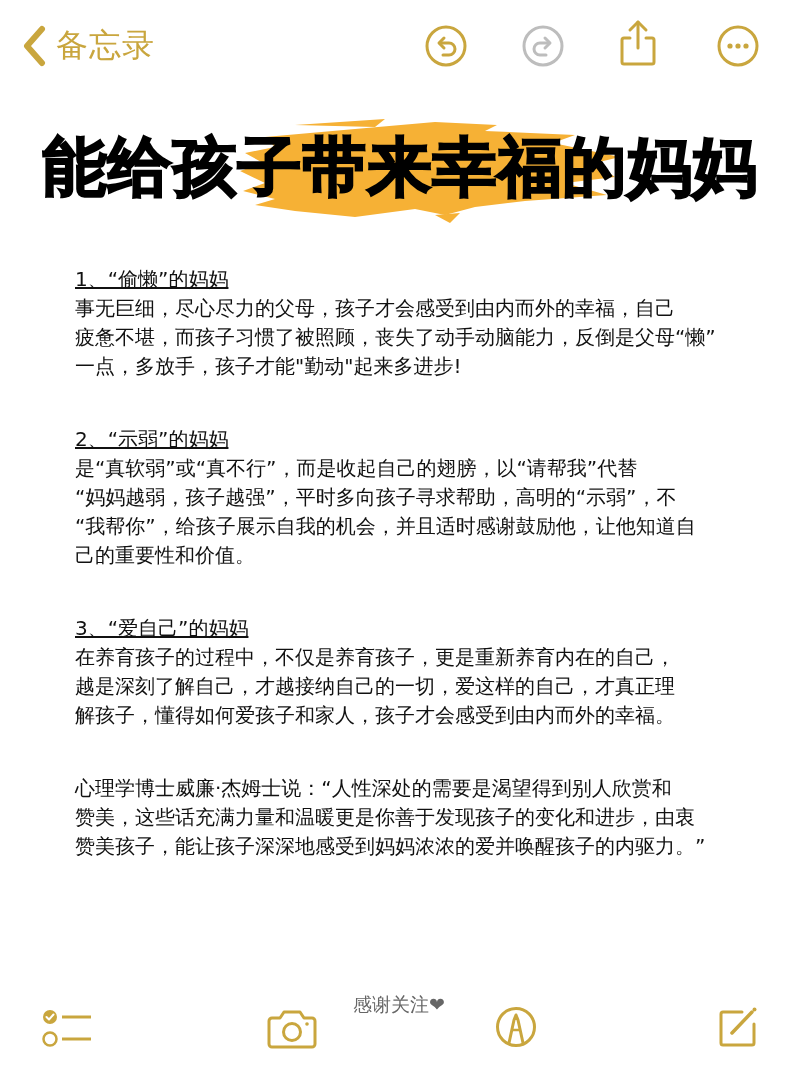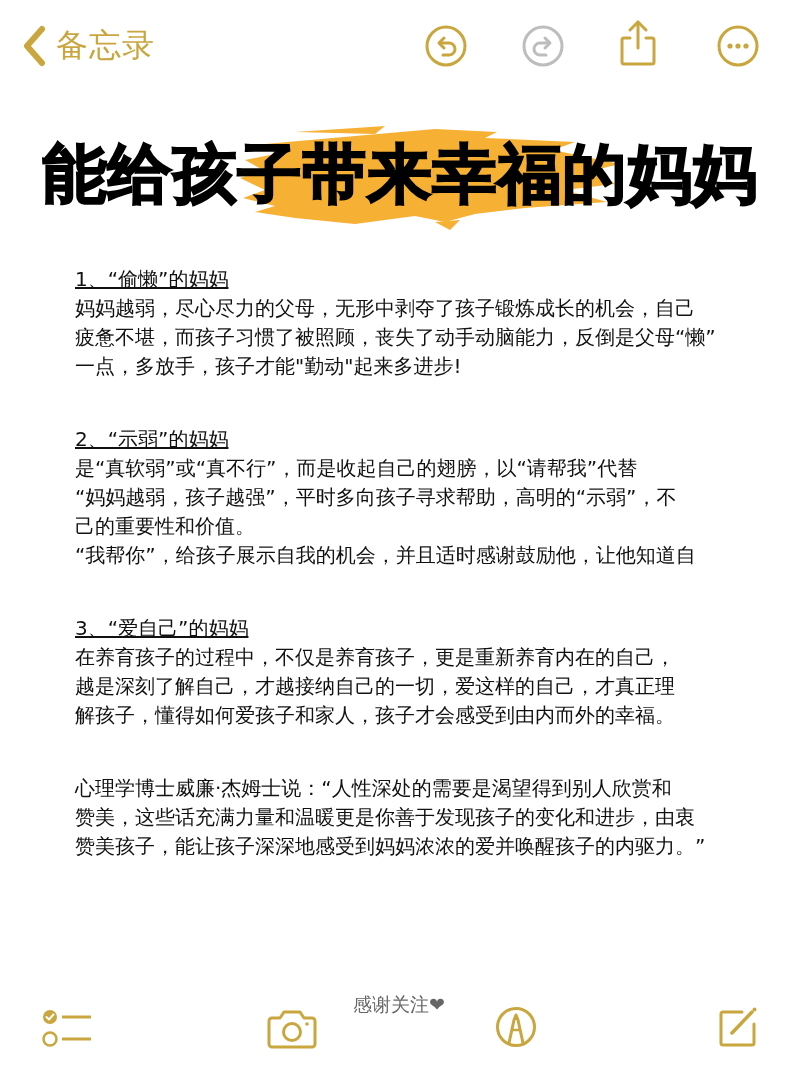--- a/index.html
+++ b/index.html
@@ -5,21 +5,21 @@
     html, body { margin: 0; padding: 0; }
     body {
       width: 800px; height: 1067px; background: #ffffff; position: relative; overflow: hidden;
       font-family: "DejaVu Sans", "Liberation Sans", sans-serif; color: #111;
     }
     .topbar { position: absolute; left: 0; top: 0; width: 800px; height: 95px; }
     .back { position: absolute; left: 22px; top: 24px; display: flex; align-items: center; cursor: pointer; }
     .back svg { display: block; }
     .back-label { font-size: 32px; color: #C9A63E; margin-left: 10px; letter-spacing: 1px; }
     .tb-icon { position: absolute; top: 24px; width: 44px; height: 44px; cursor: pointer; }
-    .title-wrap { position: absolute; left: 0; top: 121px; width: 656px; height: 115px; }
+    .title-wrap { position: absolute; left: 0; top: 114px; width: 656px; height: 115px; }
     .brush { position: absolute; left: 235px; top: 5px; }
     .title {
       position: absolute; left: 0; top: 10px; width: 800px; text-align: center;
       font-size: 64px; font-weight: bold; color: #000; letter-spacing: 1px;
       -webkit-text-stroke: 2px #000;
     }
     .section { position: absolute; left: 75px; width: 660px; font-size: 20px; line-height: 29px; color: #111; }
     .section p { margin: 0; }
     .sec-head { font-size: 20px; text-decoration: underline; }
     .footer-note { position: absolute; left: 353px; top: 992px; font-size: 19px; color: #666; }
@@ -71,31 +71,31 @@
   <svg class="brush" width="390" height="105" viewBox="0 0 390 105">
     <path d="M30 18 L120 10 L200 3 L262 6 L250 12 L340 16 L318 24 L385 38 L360 44 L380 58 L330 64 L372 76 L290 82 L240 88 L210 96 L180 90 L120 98 L60 92 L20 86 L40 80 L8 72 L30 64 L5 52 L28 44 L10 34 L40 28 Z" fill="#F6B135"></path>
     <path d="M60 6 L150 0 L140 8 Z" fill="#F6B135"></path>
     <path d="M200 96 L215 104 L225 94 Z" fill="#F6B135"></path>
   </svg>
   <div class="title">能给孩子带来幸福的妈妈</div>
 </div>
 
 <div class="section" style="top:265px;">
   <p class="sec-head">1、“偷懒”的妈妈</p>
-  <p>妈妈越弱，尽心尽力的父母，无形中剥夺了孩子锻炼成长的机会，自己</p>
+  <p>事无巨细，尽心尽力的父母，孩子才会感受到由内而外的幸福，自己</p>
   <p>疲惫不堪，而孩子习惯了被照顾，丧失了动手动脑能力，反倒是父母“懒”</p>
   <p>一点，多放手，孩子才能"勤动"起来多进步!</p>
 </div>
 
 <div class="section" style="top:425px;">
   <p class="sec-head">2、“示弱”的妈妈</p>
   <p>是“真软弱”或“真不行”，而是收起自己的翅膀，以“请帮我”代替</p>
   <p>“妈妈越弱，孩子越强”，平时多向孩子寻求帮助，高明的“示弱”，不</p>
+  <p>“我帮你”，给孩子展示自我的机会，并且适时感谢鼓励他，让他知道自</p>
   <p>己的重要性和价值。</p>
-  <p>“我帮你”，给孩子展示自我的机会，并且适时感谢鼓励他，让他知道自</p>
 </div>
 
 <div class="section" style="top:614px;">
   <p class="sec-head">3、“爱自己”的妈妈</p>
   <p>在养育孩子的过程中，不仅是养育孩子，更是重新养育内在的自己，</p>
   <p>越是深刻了解自己，才越接纳自己的一切，爱这样的自己，才真正理</p>
   <p>解孩子，懂得如何爱孩子和家人，孩子才会感受到由内而外的幸福。</p>
 </div>
 
 <div class="section" style="top:774px; width:680px;">

